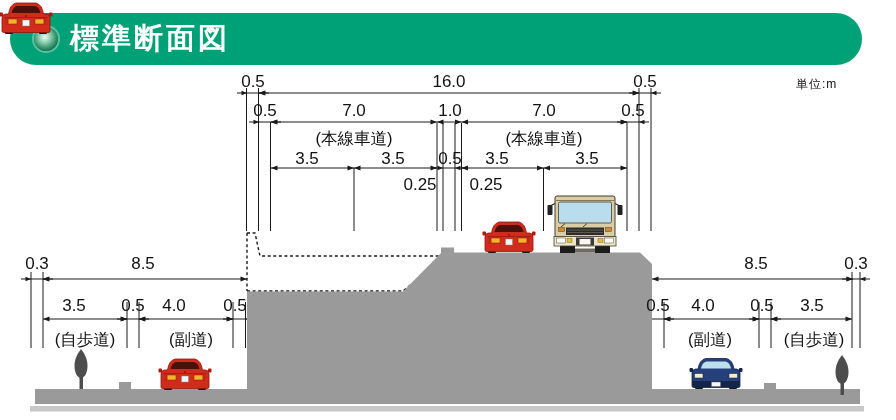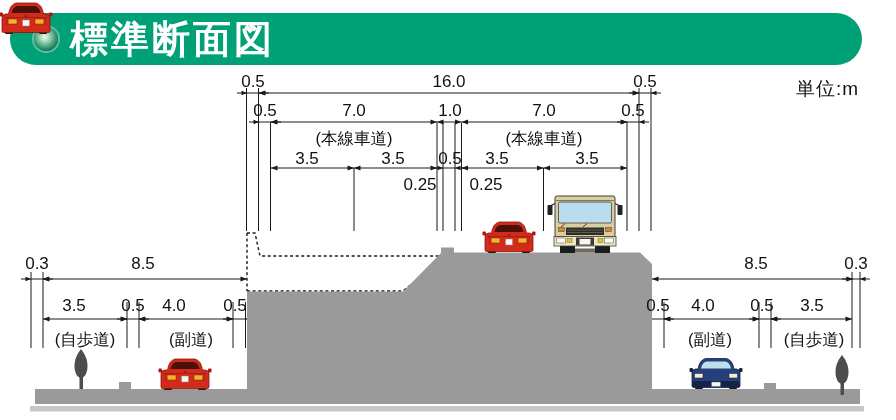--- a/index.html
+++ b/index.html
@@ -5,22 +5,22 @@
   html,body{margin:0;padding:0;background:#ffffff;}
   #stage{position:relative;width:896px;height:420px;background:#ffffff;overflow:hidden;
          font-family:"Liberation Sans",sans-serif;}
   
   .hdr{position:absolute;left:10px;top:13px;width:852px;height:52px;background:#00a176;
        border-radius:26px;display:flex;align-items:center;}
   .hdr .bullet{position:absolute;left:24px;top:14px;width:24px;height:24px;border-radius:50%;
        background:radial-gradient(circle at 45% 42%, #eaf8f0 0%, #a8dcc2 22%, #3d9a72 55%, #0b5c41 82%, #07452f 100%);
        box-shadow:0 0 0 2px rgba(255,255,255,0.35);}
   .hdr .ttl{position:absolute;left:60px;top:50%;transform:translateY(-50%);
-       color:#ffffff;font-size:38px;font-weight:bold;letter-spacing:3px;white-space:nowrap;}
-  .unit{position:absolute;left:796px;top:76px;font-size:19px;color:#111;letter-spacing:1px;}
+       color:#ffffff;font-size:29px;font-weight:bold;letter-spacing:3px;white-space:nowrap;}
+  .unit{position:absolute;left:796px;top:76px;font-size:12px;color:#111;letter-spacing:1px;}
   svg text{font-family:"Liberation Sans",sans-serif;fill:#111;}
   .dimtxt{font-size:17px;}
   .lbltxt{font-size:16.5px;}
   #dims-g line, #exts-g line{stroke:#1a1a1a;stroke-width:1;}
   #dims-g path{fill:#1a1a1a;stroke:none;}
   .dash{fill:none;stroke:#1a1a1a;stroke-width:1.4;stroke-dasharray:3 2.6;}
 </style>
 </head>
 <body>
 

